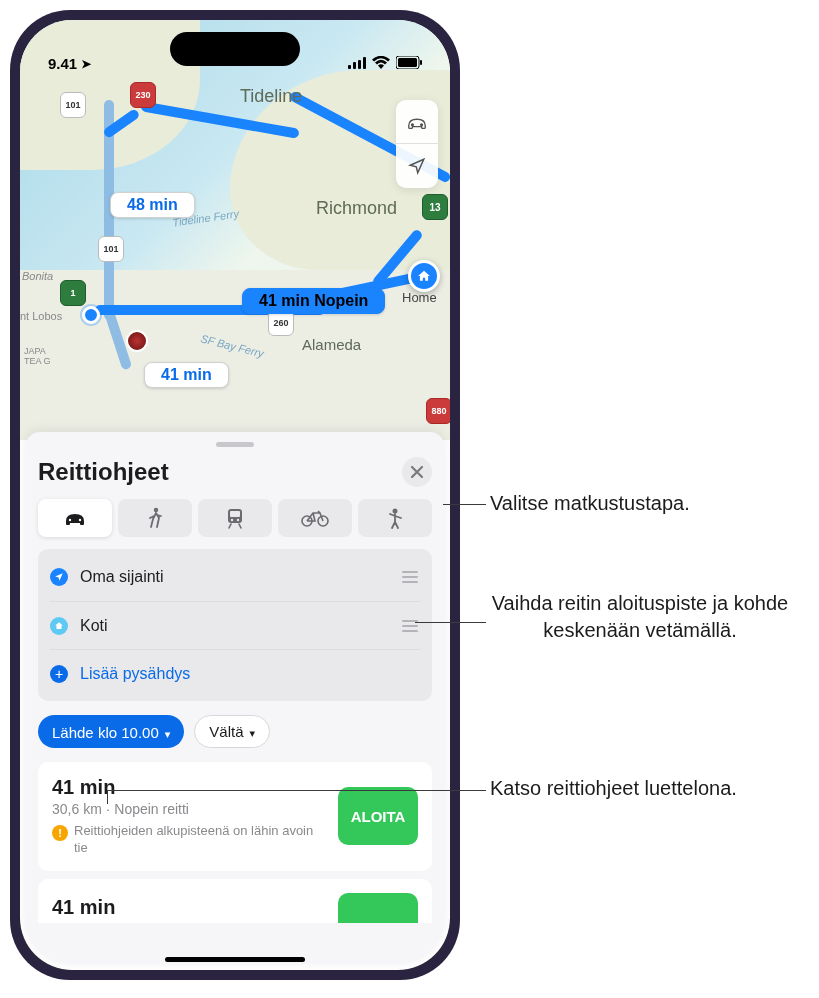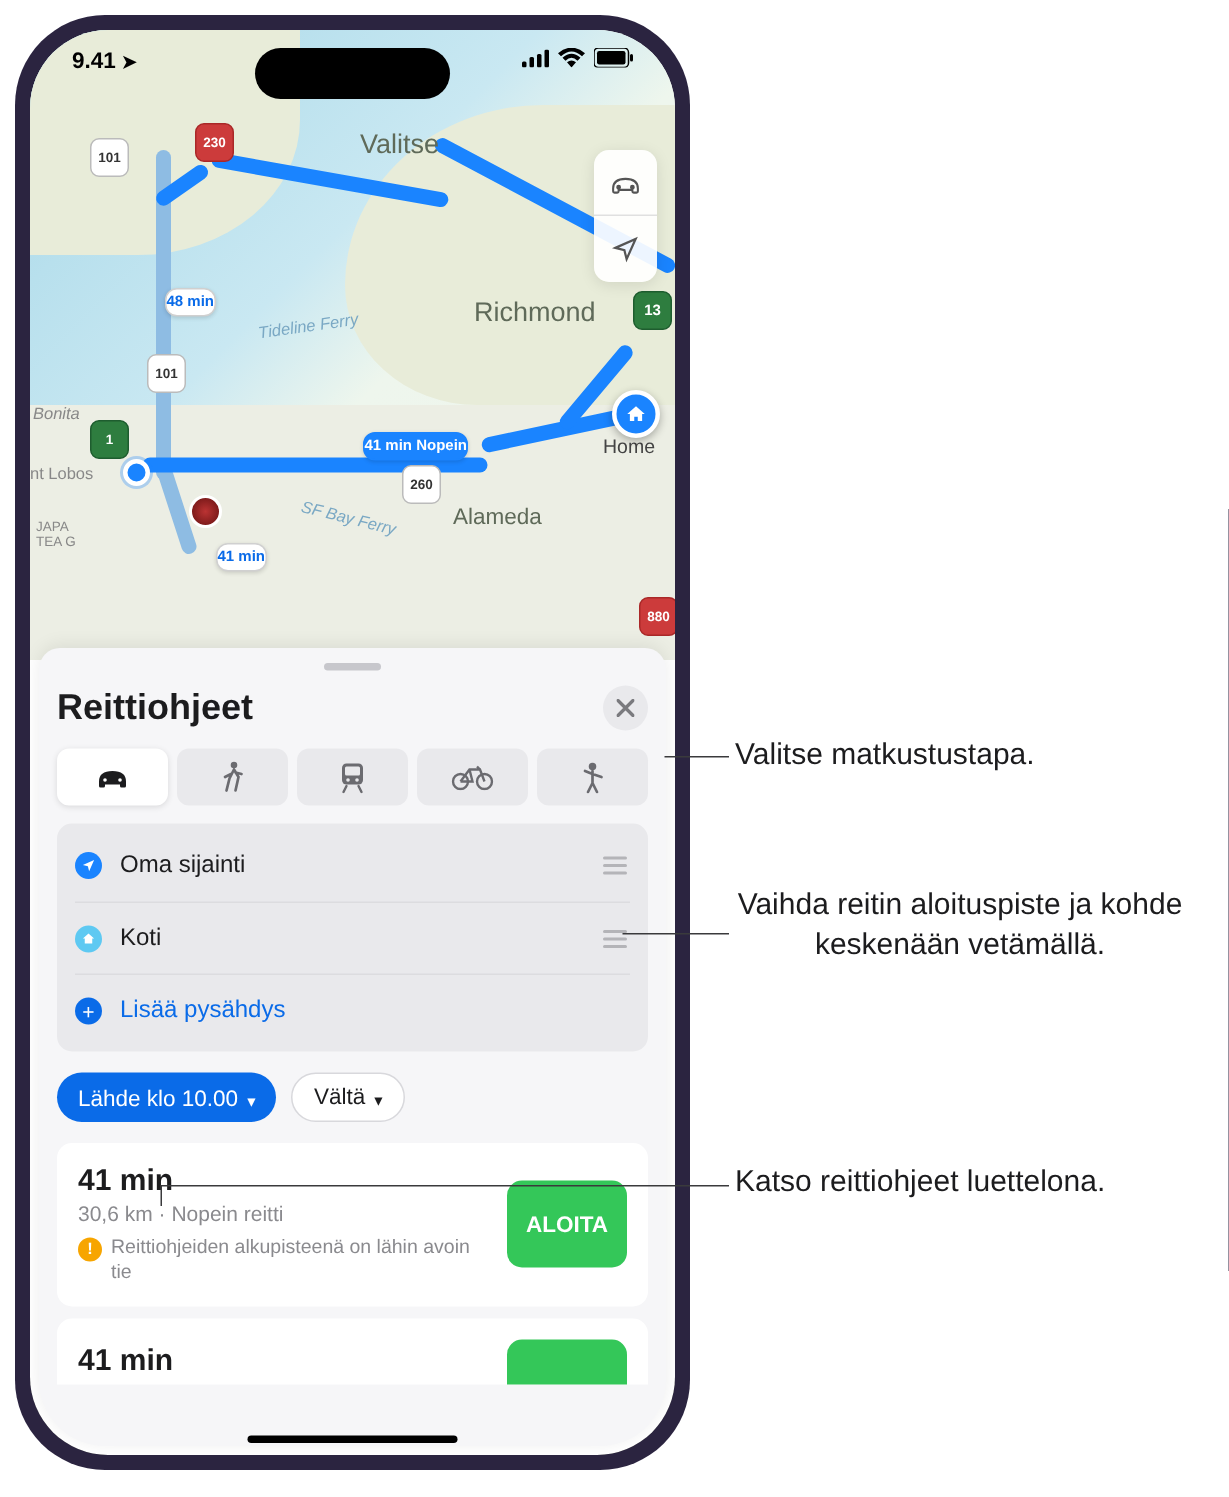--- a/index.html
+++ b/index.html
@@ -45,21 +45,21 @@
     height: 34px;
     background: #000;
     border-radius: 20px;
     z-index: 100;
   }
   .status-bar {
     position: absolute;
     top: 0; left: 0; right: 0;
     height: 52px;
     display: flex;
-    align-items: flex-start;
+    align-items: flex-end;
     justify-content: space-between;
     padding: 12px 28px 0;
     z-index: 90;
     font-size: 15px;
     font-weight: 600;
   }
   .status-left { display: flex; align-items: center; gap: 4px; }
   .status-right { display: flex; align-items: center; gap: 6px; }
   .map-area {
     position: absolute;
@@ -71,28 +71,28 @@
   .land1 { position:absolute; top:0; left:0; width:180px; height:150px; background:#e8ecd9; border-radius:0 0 60% 0; }
   .land2 { position:absolute; top:50px; right:0; width:220px; height:200px; background:#e8ecd9; border-radius:60% 0 0 40%; }
   .land3 { position:absolute; bottom:0; left:0; width:100%; height:170px; background:#eceee4; }
   .route-line { position:absolute; background:#1a84ff; border-radius:6px; }
   .route-alt { position:absolute; background:#8ebce3; border-radius:6px; }
   .map-label {
     position:absolute;
     background:#fff;
     border:1px solid #d0d0d0;
     border-radius:8px;
-    padding:3px 0;
-    font-size:10px;
+    padding:3px 16px;
+    font-size:16px;
     font-weight:600;
     color:#0a6be8;
     box-shadow:0 1px 3px rgba(0,0,0,.15);
     white-space:nowrap;
   }
-  .map-label.primary { background:#1a84ff; color:#ffffff; border-color:#1a84ff; }
+  .map-label.primary { background:#1a84ff; color:#000000; border-color:#1a84ff; }
   .map-text { position:absolute; font-size:14px; color:#5f6a59; font-weight:500;}
   .map-shield {
     position:absolute; width:26px; height:26px; border-radius:6px;
     background:#fff; border:1px solid #bbb; display:flex; align-items:center; justify-content:center;
     font-size:9px; font-weight:700; color:#333;
   }
   .map-shield.inter { background:#cc3b3b; color:#fff; border:1px solid #aa2828;}
   .map-shield.green { background:#2e7d3f; color:#fff; border:1px solid #1e5d2f;}
   .home-pin {
     position:absolute; width:32px; height:32px; border-radius:50%;
@@ -223,21 +223,21 @@
         <div class="route-line" style="top:75px;left:80px;width:10px;height:40px;transform:rotate(55deg);transform-origin:bottom;"></div>
 
         <div class="map-shield" style="top:72px;left:40px;">101</div>
         <div class="map-shield inter" style="top:62px;left:110px;">230</div>
         <div class="map-shield" style="top:216px;left:78px;">101</div>
         <div class="map-shield green" style="top:260px;left:40px;">1</div>
         <div class="map-shield" style="top:290px;left:248px;">260</div>
         <div class="map-shield green" style="top:174px;left:402px;font-size:10px">13</div>
         <div class="map-shield inter" style="top:378px;left:406px;">880</div>
 
-        <div class="map-text" style="top:66px;left:220px;font-size:18px;">Valitse</div>
+        <div class="map-text" style="top:66px;left:220px;font-size:18px;">Tideline</div>
         <div class="map-text" style="top:178px;left:296px;font-size:18px;">Richmond</div>
         <div class="map-text" style="top:316px;left:282px;font-size:15px;">Alameda</div>
         <div class="map-text" style="top:270px;left:382px;font-size:13px;color:#444;text-align:right;">Home</div>
         <div class="map-text" style="top:192px;left:152px;font-size:11px;color:#7aa8c4;font-style:italic;transform:rotate(-8deg);">Tideline Ferry</div>
         <div class="map-text" style="top:320px;left:180px;font-size:11px;color:#7aa8c4;font-style:italic;transform:rotate(14deg);">SF Bay Ferry</div>
         <div class="map-text" style="top:226px;left:2px;font-size:11px;font-style:italic;color:#888;margin-top:24px;">Bonita</div>
         <div class="map-text" style="top:290px;left:0px;font-size:11px;color:#888;">nt Lobos</div>
         <div class="map-text" style="top:326px;left:4px;font-size:9px;color:#888;white-space:pre;">JAPA
 TEA G</div>
 

